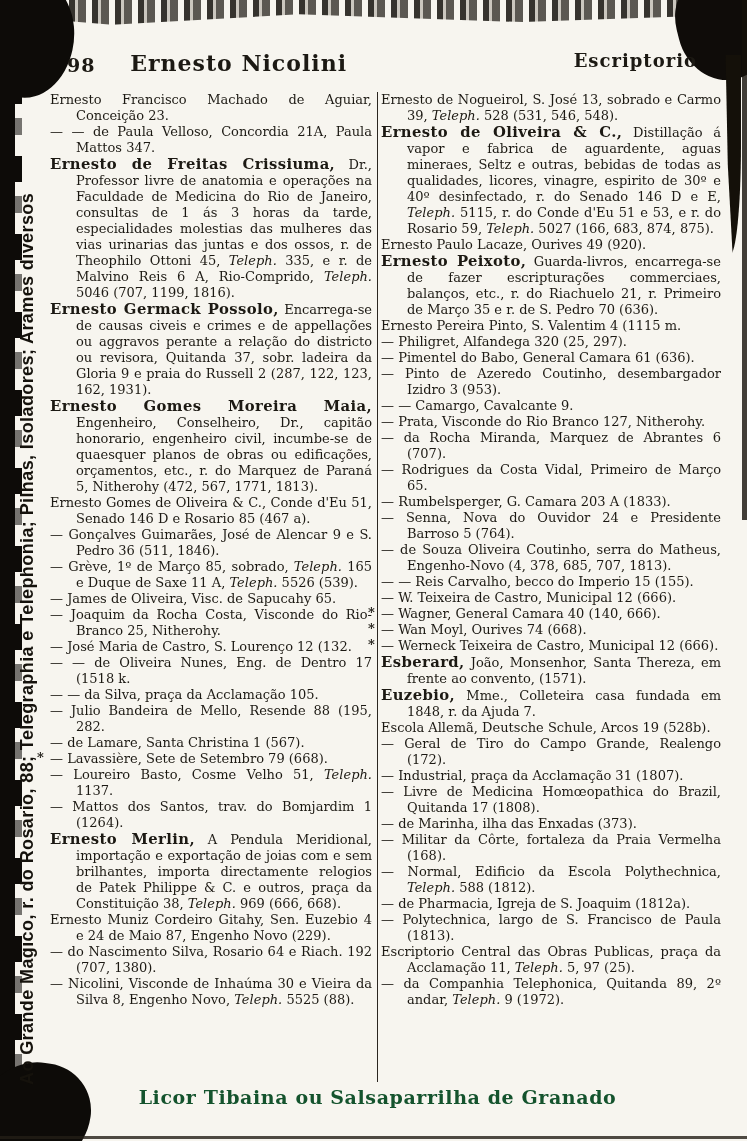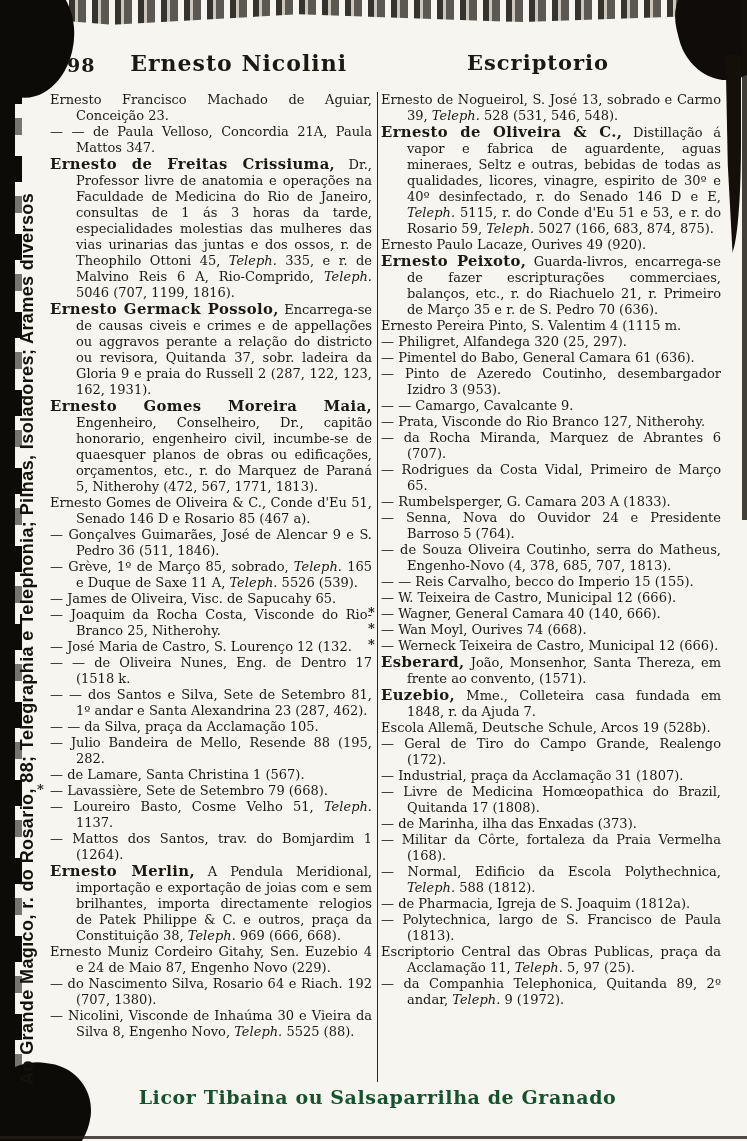--- a/index.html
+++ b/index.html
@@ -49,22 +49,22 @@
   
   .header{position:absolute;left:12px;top:50px;width:747px;height:34px;}
   .page-num{
     position:absolute;left:55px;top:4px;font-weight:bold;font-size:19px;letter-spacing:1px;
   }
   .title-left{
     position:absolute;left:105px;top:0;width:230px;text-align:right;
     font-weight:bold;font-size:22px;letter-spacing:1px;
   }
   .title-right{
-    position:absolute;left:455px;top:0;width:230px;text-align:left;
-    font-weight:bold;font-size:21px;letter-spacing:1px;
+    position:absolute;left:455px;top:0;width:230px;text-align:right;
+    font-weight:bold;font-size:18px;letter-spacing:1px;
   }
   
   .columns{
     position:absolute;left:50px;top:92px;width:678px;height:990px;
     display:flex;
   }
   .col{width:322px;font-size:13px;line-height:16px;text-align:justify;}
   .col.right{width:340px;border-left:1px solid #2b2620;padding-left:3px;margin-left:5px;}
   .entry{position:relative;padding-left:26px;text-indent:-26px;margin:0;}
   .entry b.lead{font-size:14.8px;letter-spacing:.4px;}
@@ -106,21 +106,20 @@
       <div class="entry"><b class="lead">Ernesto de Freitas Crissiuma,</b><span> Dr., Professor livre de anatomia e operações na Faculdade de Medicina do Rio de Janeiro, consultas de 1 ás 3 horas da tarde, especialidades molestias das mulheres das vias urinarias das juntas e dos ossos, r. de Theophilo Ottoni 45, <i>Teleph.</i> 335, e r. de Malvino Reis 6 A, Rio-Comprido, <i>Teleph.</i> 5046 (707, 1199, 1816).</span></div>
       <div class="entry"><b class="lead">Ernesto Germack Possolo,</b><span> Encarrega-se de causas civeis e crimes e de appellações ou aggravos perante a relação do districto ou revisora, Quitanda 37, sobr. ladeira da Gloria 9 e praia do Russell 2 (287, 122, 123, 162, 1931).</span></div>
       <div class="entry"><b class="lead">Ernesto Gomes Moreira Maia,</b><span> Engenheiro, Conselheiro, Dr., capitão honorario, engenheiro civil, incumbe-se de quaesquer planos de obras ou edificações, orçamentos, etc., r. do Marquez de Paraná 5, Nitherohy (472, 567, 1771, 1813).</span></div>
       <div class="entry"><span>Ernesto Gomes de Oliveira &amp; C., Conde d'Eu 51, Senado 146 D e Rosario 85 (467 a).</span></div>
       <div class="entry"><span>— Gonçalves Guimarães, José de Alencar 9 e S. Pedro 36 (511, 1846).</span></div>
       <div class="entry"><span>— Grève, 1º de Março 85, sobrado, <i>Teleph.</i> 165 e Duque de Saxe 11 A, <i>Teleph.</i> 5526 (539).</span></div>
       <div class="entry"><span>— James de Oliveira, Visc. de Sapucahy 65.</span></div>
       <div class="entry"><span>— Joaquim da Rocha Costa, Visconde do Rio-Branco 25, Nitherohy.</span></div>
       <div class="entry"><span>— José Maria de Castro, S. Lourenço 12 (132.</span></div>
       <div class="entry"><span>— — de Oliveira Nunes, Eng. de Dentro 17 (1518 k.</span></div>
-      <div class="entry"><span>— — dos Santos e Silva, Sete de Setembro 81, 1º andar e Santa Alexandrina 23 (287, 462).</span></div>
       <div class="entry"><span>— — da Silva, praça da Acclamação 105.</span></div>
       <div class="entry"><span>— Julio Bandeira de Mello, Resende 88 (195, 282.</span></div>
       <div class="entry"><span>— de Lamare, Santa Christina 1 (567).</span></div>
       <div class="entry"><span class="star">*</span><span>— Lavassière, Sete de Setembro 79 (668).</span></div>
       <div class="entry"><span>— Loureiro Basto, Cosme Velho 51, <i>Teleph.</i> 1137.</span></div>
       <div class="entry"><span>— Mattos dos Santos, trav. do Bomjardim 1 (1264).</span></div>
       <div class="entry"><b class="lead">Ernesto Merlin,</b><span> A Pendula Meridional, importação e exportação de joias com e sem brilhantes, importa directamente relogios de Patek Philippe &amp; C. e outros, praça da Constituição 38, <i>Teleph.</i> 969 (666, 668).</span></div>
       <div class="entry"><span>Ernesto Muniz Cordeiro Gitahy, Sen. Euzebio 4 e 24 de Maio 87, Engenho Novo (229).</span></div>
       <div class="entry"><span>— do Nascimento Silva, Rosario 64 e Riach. 192 (707, 1380).</span></div>
       <div class="entry"><span>— Nicolini, Visconde de Inhaúma 30 e Vieira da Silva 8, Engenho Novo, <i>Teleph.</i> 5525 (88).</span></div>

